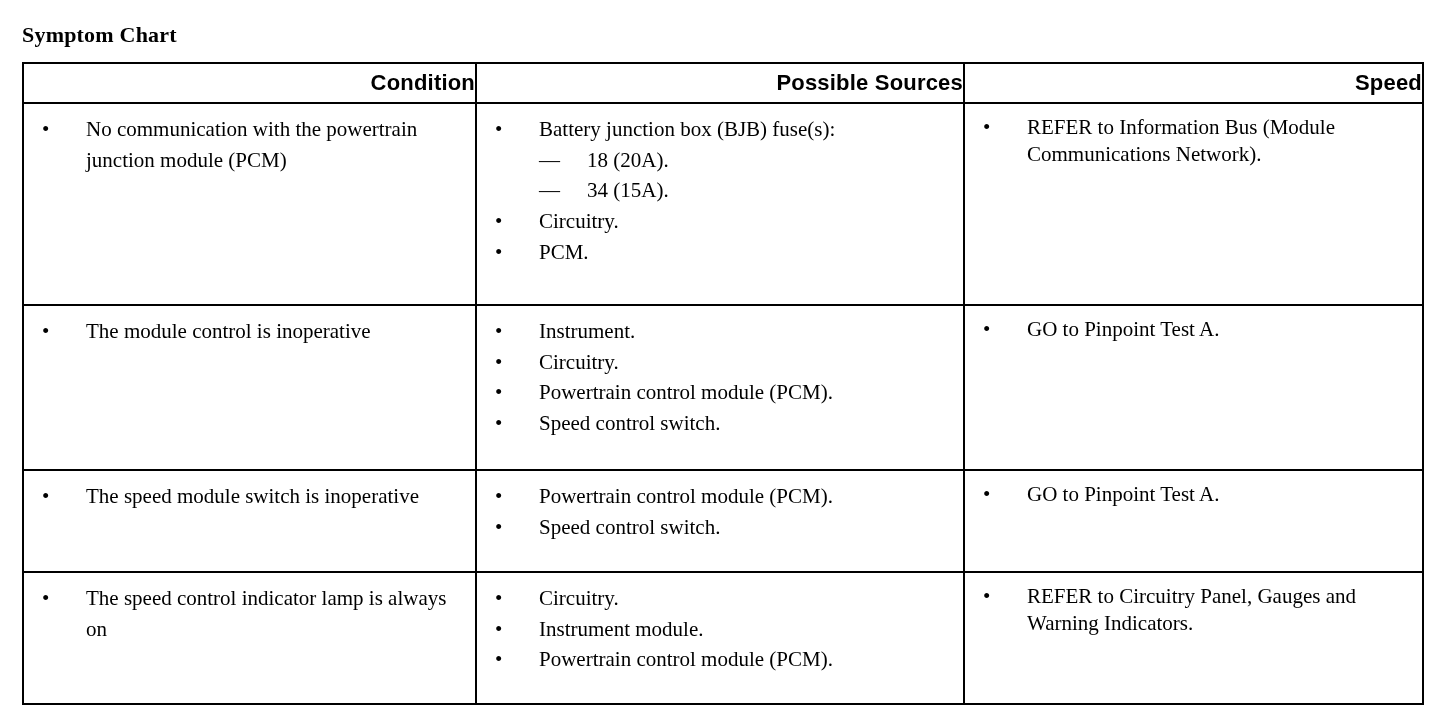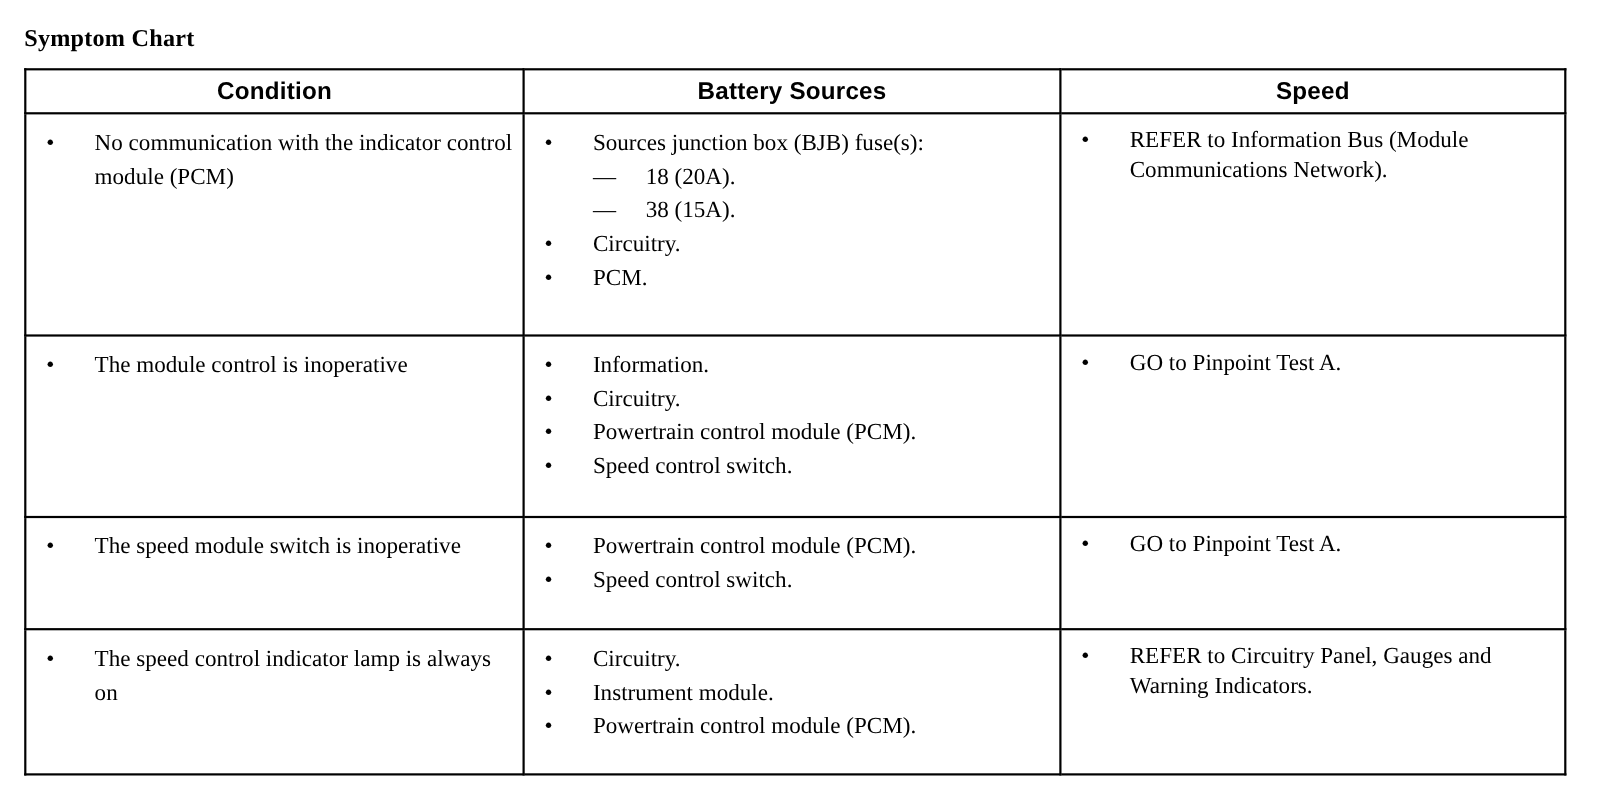--- a/index.html
+++ b/index.html
@@ -41,21 +41,21 @@
   }
   .symptom-table td,
   .symptom-table th {
     border: 2px solid #000000;
     padding: 0;
     vertical-align: top;
     background: #ffffff;
   }
   .symptom-table thead th {
     height: 38px;
-    text-align: center;
+    text-align: right;
     vertical-align: middle;
     font-family: "Liberation Sans", "DejaVu Sans", sans-serif;
     font-weight: bold;
     font-size: 22px;
     letter-spacing: 0.2px;
   }
   col.col-condition { width: 453px; }
   col.col-sources   { width: 488px; }
   col.col-action    { width: 459px; }
 
@@ -113,51 +113,51 @@
 
   <table class="symptom-table">
     <colgroup>
       <col class="col-condition">
       <col class="col-sources">
       <col class="col-action">
     </colgroup>
     <thead>
       <tr>
         <th>Condition</th>
-        <th>Battery Sources</th>
+        <th>Possible Sources</th>
         <th>Speed</th>
       </tr>
     </thead>
     <tbody>
 
       <tr>
         <td>
           <div class="cell" style="height:182px;">
             <ul class="bullets">
               <li>
                 <span class="bullet-dot">•</span>
-                <span class="li-text">No communication with the indicator control module (PCM)</span>
+                <span class="li-text">No communication with the powertrain junction module (PCM)</span>
               </li>
             </ul>
           </div>
         </td>
         <td>
           <div class="cell">
             <ul class="bullets">
               <li>
                 <span class="bullet-dot">•</span>
-                <span class="li-text">Sources junction box (BJB) fuse(s):</span>
+                <span class="li-text">Battery junction box (BJB) fuse(s):</span>
                 <ul class="dashes">
                   <li>
                     <span class="dash-mark">—</span>
                     <span class="li-text">18 (20A).</span>
                   </li>
                   <li>
                     <span class="dash-mark">—</span>
-                    <span class="li-text">38 (15A).</span>
+                    <span class="li-text">34 (15A).</span>
                   </li>
                 </ul>
               </li>
               <li>
                 <span class="bullet-dot">•</span>
                 <span class="li-text">Circuitry.</span>
               </li>
               <li>
                 <span class="bullet-dot">•</span>
                 <span class="li-text">PCM.</span>
@@ -186,21 +186,21 @@
                 <span class="li-text">The module control is inoperative</span>
               </li>
             </ul>
           </div>
         </td>
         <td>
           <div class="cell">
             <ul class="bullets">
               <li>
                 <span class="bullet-dot">•</span>
-                <span class="li-text">Information.</span>
+                <span class="li-text">Instrument.</span>
               </li>
               <li>
                 <span class="bullet-dot">•</span>
                 <span class="li-text">Circuitry.</span>
               </li>
               <li>
                 <span class="bullet-dot">•</span>
                 <span class="li-text">Powertrain control module (PCM).</span>
               </li>
               <li>

